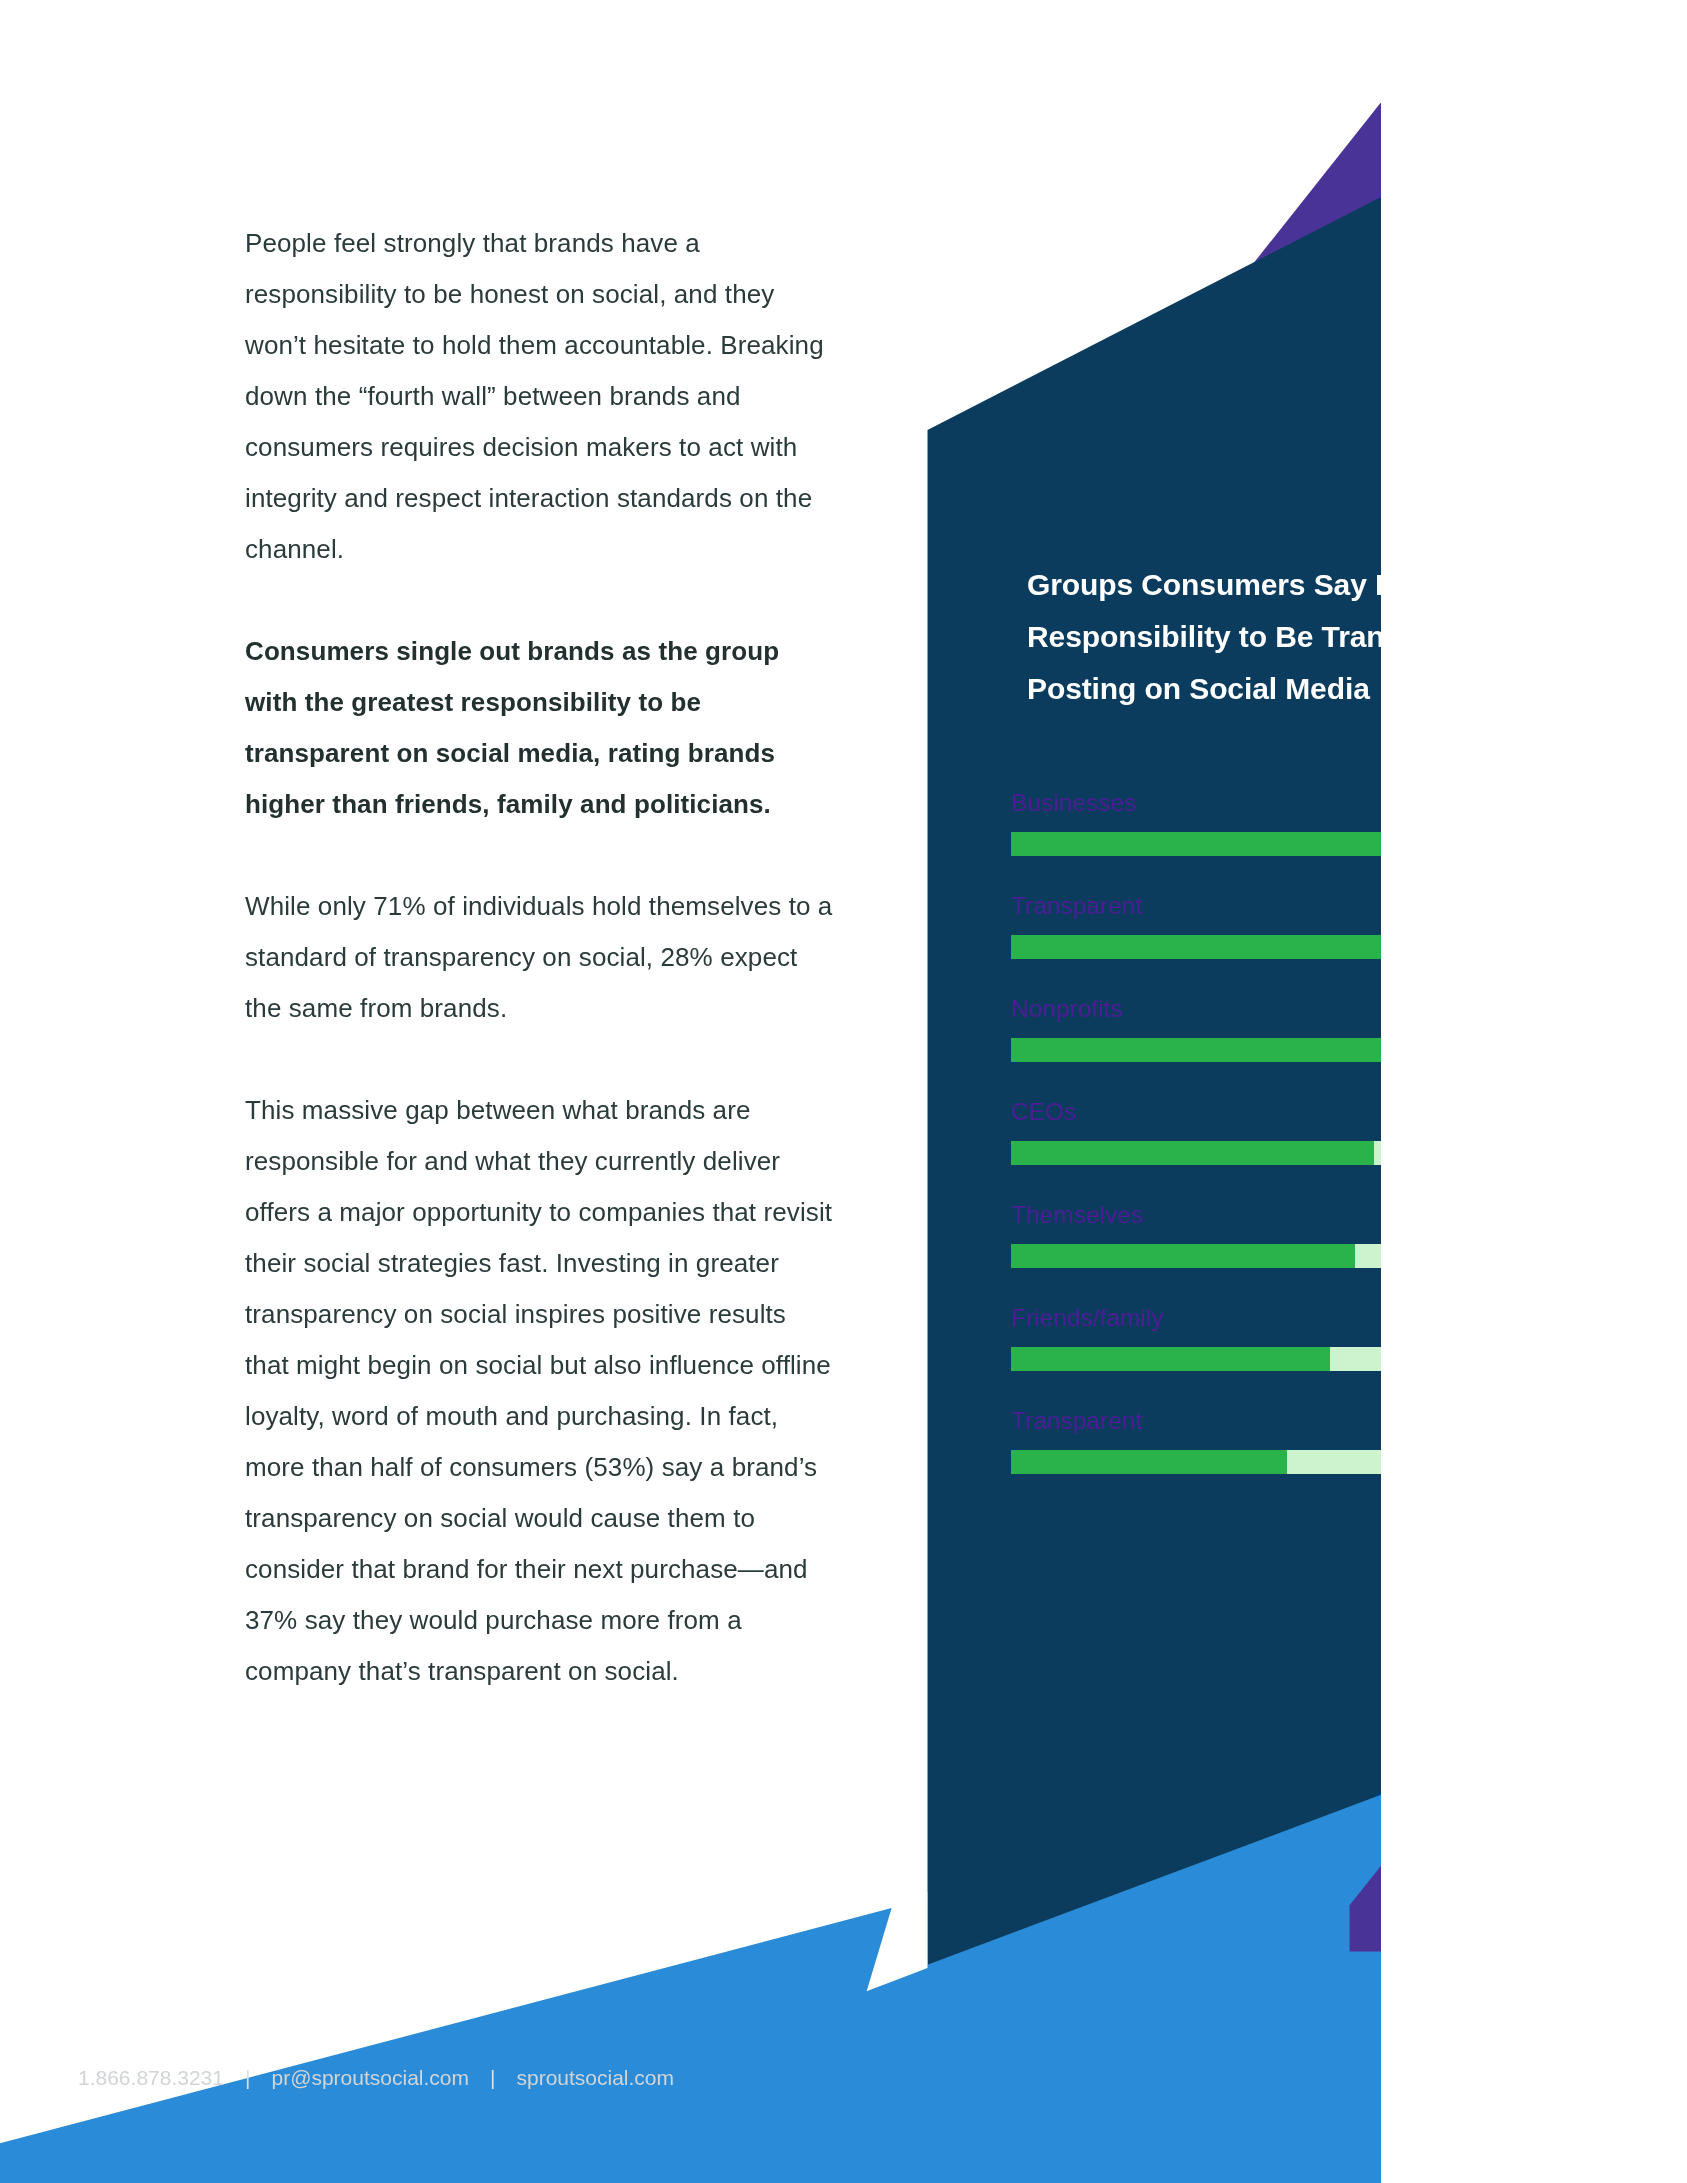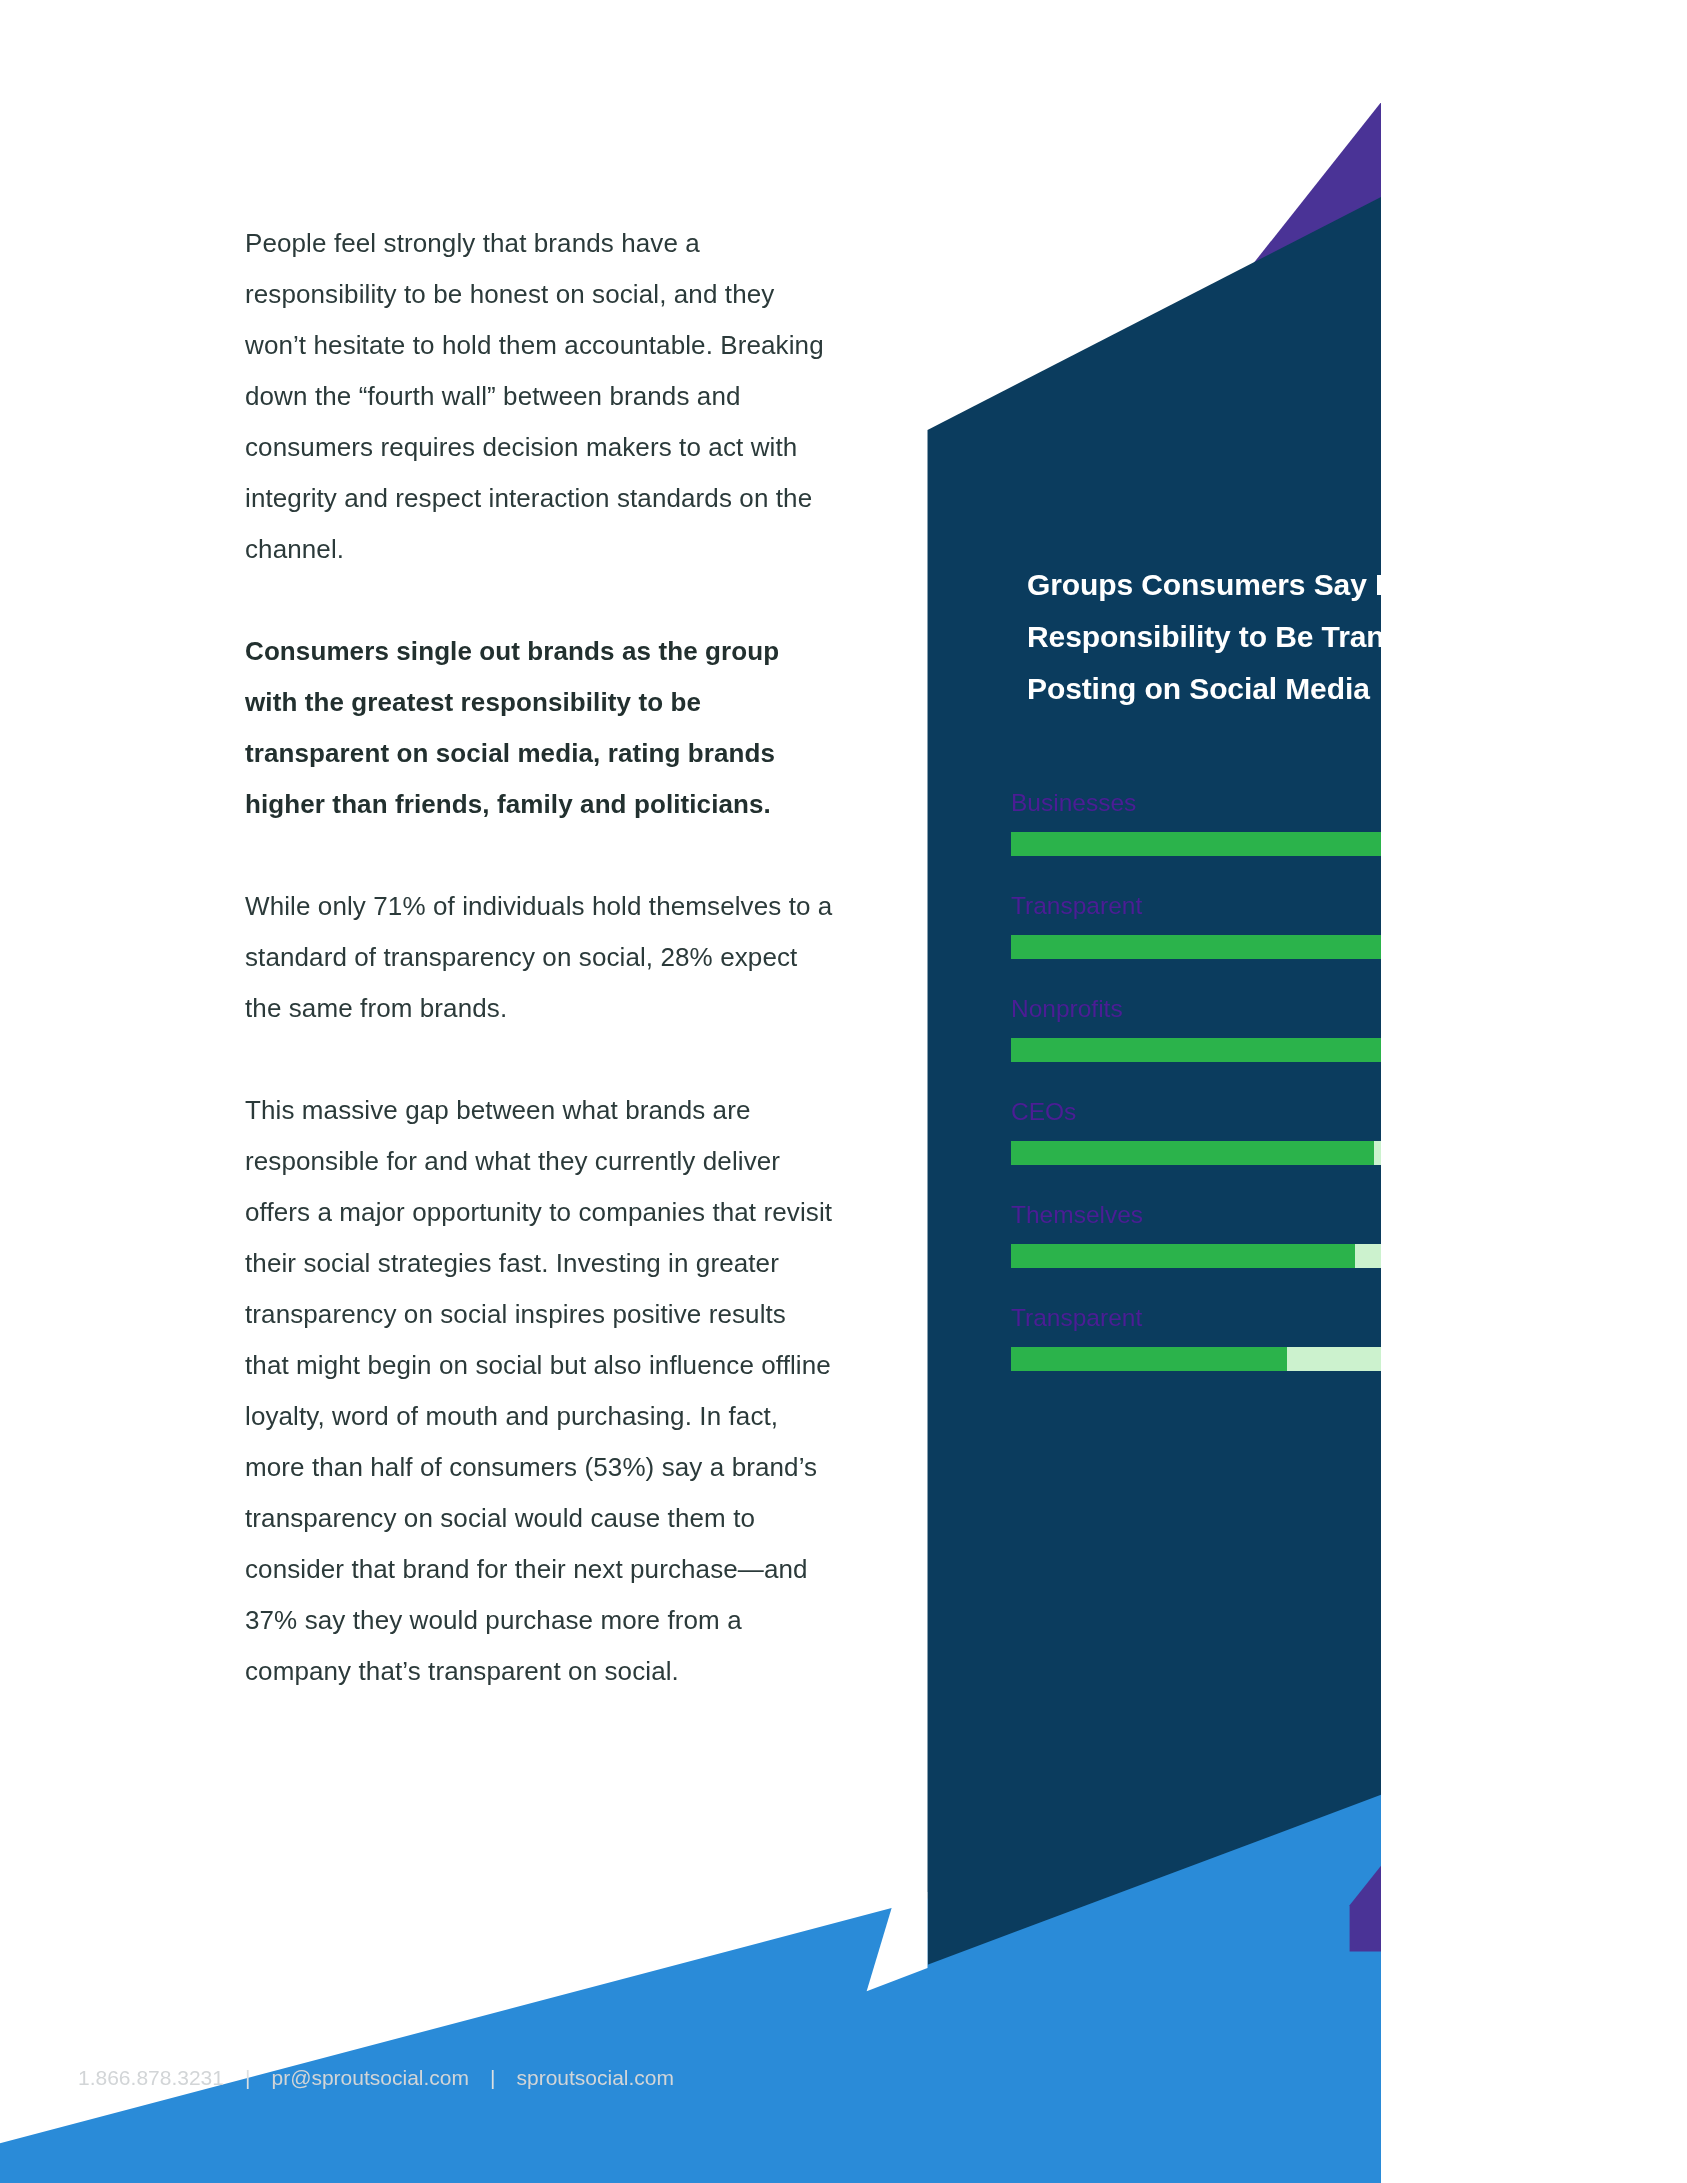--- a/index.html
+++ b/index.html
@@ -207,20 +207,27 @@
     </div>
 
     <div class="bar-row">
       <div class="bar-label">Themselves</div>
       <div class="bar-track" style="background: rgb(204, 242, 206);">
         <div class="bar-fill" style="width: 71%; background: rgb(43, 179, 75);"></div>
       </div>
       <div class="bar-value">71%</div>
     </div>
 
+    <div class="bar-row">
+      <div class="bar-label">Friends/family</div>
+      <div class="bar-track" style="background: rgb(204, 242, 206);">
+        <div class="bar-fill" style="width: 66%; background: rgb(43, 179, 75);"></div>
+      </div>
+      <div class="bar-value">66%</div>
+    </div>
 
     <div class="bar-row">
       <div class="bar-label">Transparent</div>
       <div class="bar-track" style="background: rgb(204, 242, 206);">
         <div class="bar-fill" style="width: 57%; background: rgb(43, 179, 75);"></div>
       </div>
       <div class="bar-value">57%</div>
     </div>
   </div>
 

